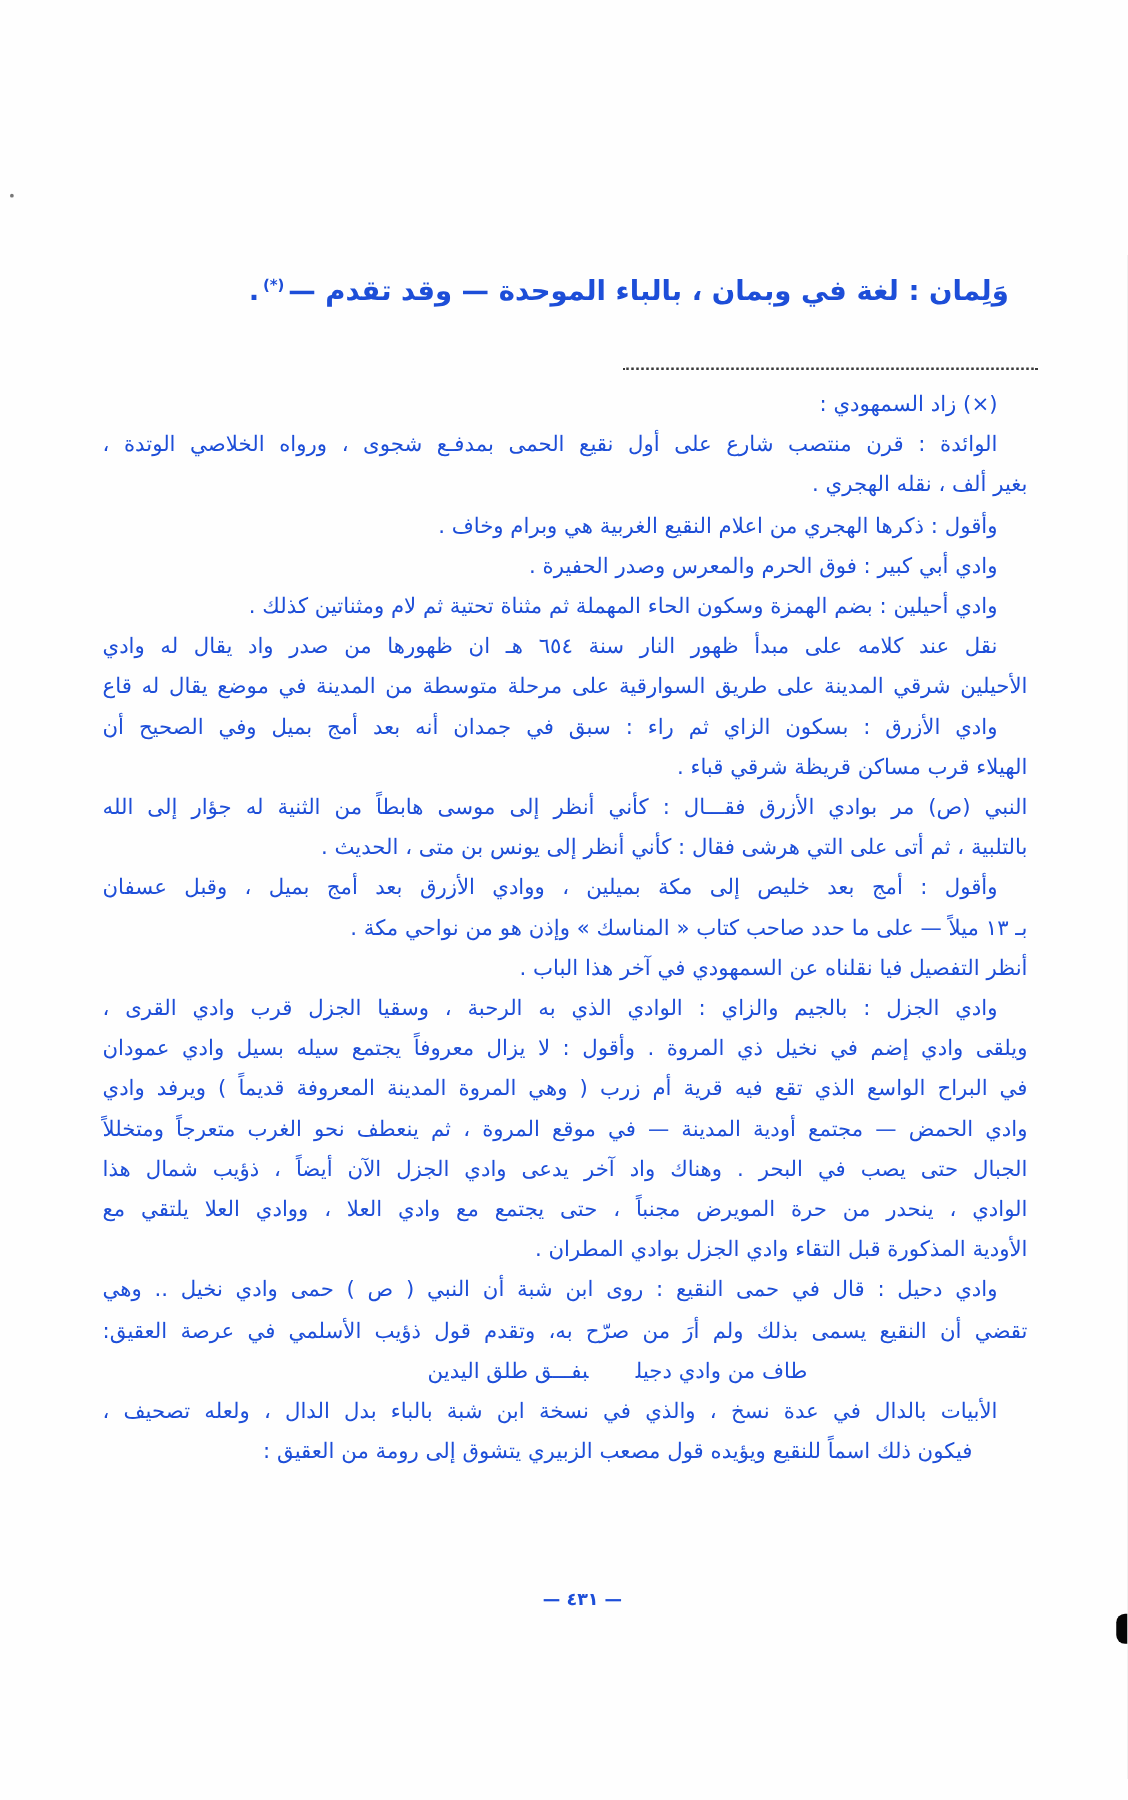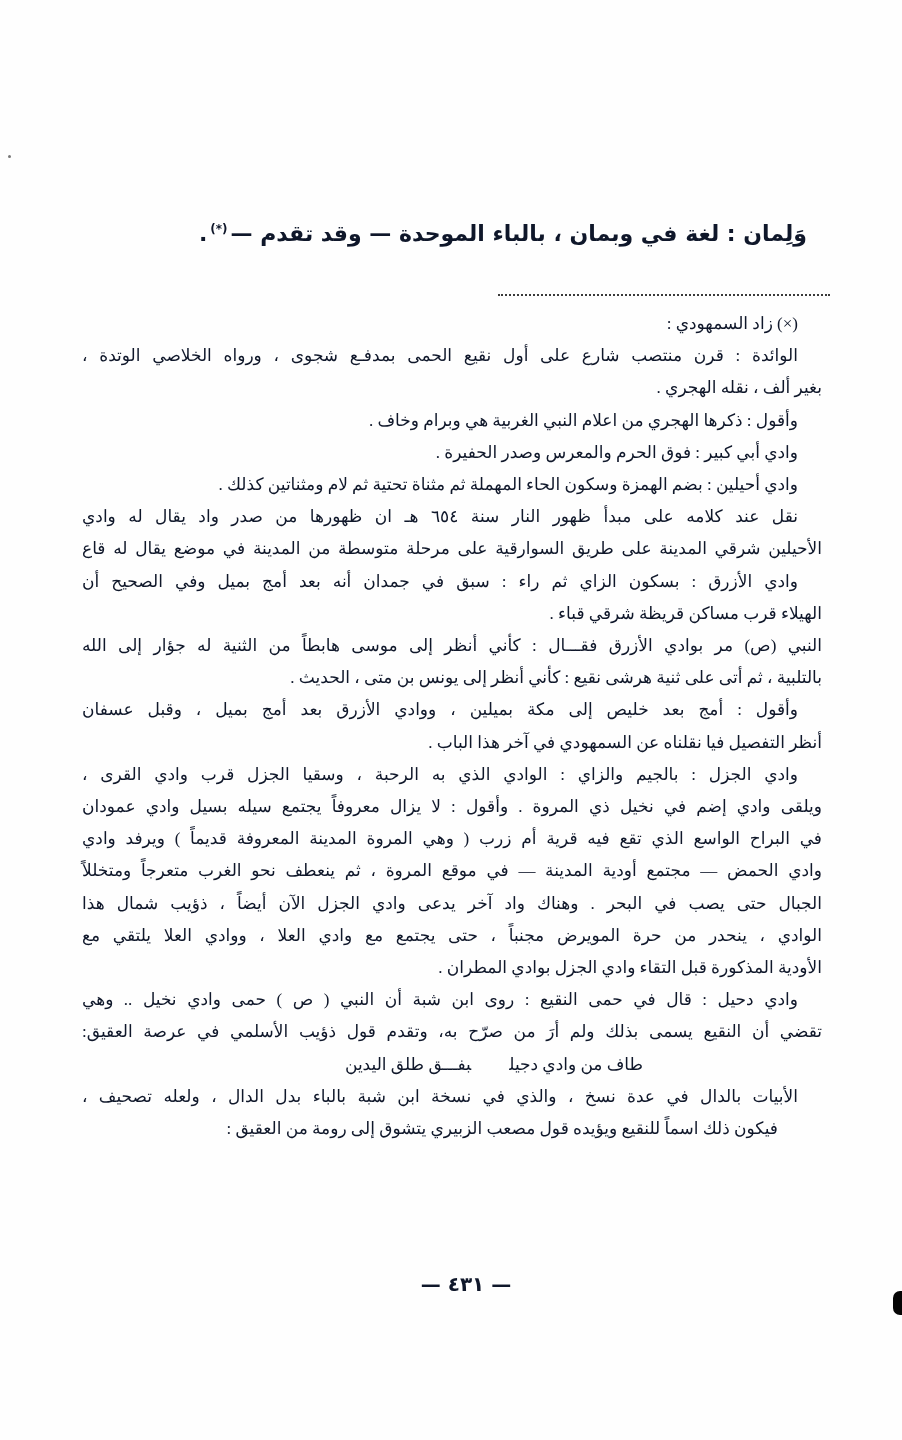--- a/index.html
+++ b/index.html
@@ -1,21 +1,21 @@
 <!DOCTYPE html>
 <html lang="ar" dir="rtl"><head>
 <meta charset="utf-8">
 <style>
   html,body{margin:0;padding:0;background:#e8e8e8;}
   .page{
     position:relative;
     width:902px;height:1440px;
     margin:0 auto;
     background:#fefefe;
-    color:#0f172a;
+    color:#1d4ed8;
     font-family:"DejaVu Sans", sans-serif;
     overflow:hidden;
     direction:rtl;
   }
   .heading{
     position:absolute;
     top:221px;right:95px;
     font-size:22px;
     font-weight:bold;
     white-space:nowrap;
@@ -33,34 +33,34 @@
     border-top:2px dotted #3a3a3a;
   }
   .footnote{
     position:absolute;
     top:308px;right:80px;
     width:740px;
     font-size:17px;
     line-height:32.2px;
     text-rendering:optimizeLegibility;
   }
-  .fline{min-height:32.2px;font-family:Liberation Serif, serif;}
+  .fline{min-height:32.2px;}
   .fline.full{text-align:justify;text-align-last:justify;text-justify:inter-word;}
   .fline.end{text-align:right;}
   .fline.indent{padding-right:24px;}
   .fline.indent2{padding-right:44px;}
   .fline.verse{text-align:center;padding-left:84px;}
   .fline.verse .hemi2{margin-right:38px;}
   .pagenum{
     position:absolute;
     top:1272px;left:0;width:100%;
     padding-left:30px;
     box-sizing:border-box;
     text-align:center;
-    font-size:20px;
+    font-size:14px;
     font-weight:bold;
     letter-spacing:2px;
   }
   .ink-mark{
     position:absolute;
     right:-4px;top:1291px;
     width:13px;height:24px;
     background:#050505;
     border-radius:7px 0 0 7px;
   }
@@ -81,30 +81,31 @@
     <span>وَلِمان : لغة في وبمان ، بالباء الموحدة — وقد تقدم —</span><sup>(*)</sup><span>.</span>
   </div>
 
   <div class="separator"></div>
 
   <div class="footnote">
     <div>
         <div class="fline end indent">(×) زاد السمهودي :</div>
         <div class="fline full indent">الوائدة : قرن منتصب شارع على أول نقيع الحمى بمدفـع شجوى ، ورواه الخلاصي الوتدة ،</div>
         <div class="fline end">بغير ألف ، نقله الهجري .</div>
-        <div class="fline end indent">وأقول : ذكرها الهجري من اعلام النبي الغربية هي وبرام وخاف .</div>
+        <div class="fline end indent">وأقول : ذكرها الهجري من اعلام النقيع الغربية هي وبرام وخاف .</div>
         <div class="fline end indent">وادي أبي كبير : فوق الحرم والمعرس وصدر الحفيرة .</div>
         <div class="fline end indent">وادي أحيلين : بضم الهمزة وسكون الحاء المهملة ثم مثناة تحتية ثم لام ومثناتين كذلك .</div>
         <div class="fline full indent">نقل عند كلامه على مبدأ ظهور النار سنة ٦٥٤ هـ ان ظهورها من صدر واد يقال له وادي</div>
         <div class="fline full">الأحيلين شرقي المدينة على طريق السوارقية على مرحلة متوسطة من المدينة في موضع يقال له قاع</div>
         <div class="fline full indent">وادي الأزرق : بسكون الزاي ثم راء : سبق في جمدان أنه بعد أمج بميل وفي الصحيح أن</div>
         <div class="fline end">الهيلاء قرب مساكن قريظة شرقي قباء .</div>
         <div class="fline full">النبي (ص) مر بوادي الأزرق فقـــال : كأني أنظر إلى موسى هابطاً من الثنية له جؤار إلى الله</div>
-        <div class="fline end">بالتلبية ، ثم أتى على ثنية هرشى نقيع : كأني أنظر إلى يونس بن متى ، الحديث .</div>
+        <div class="fline end">بالتلبية ، ثم أتى على التي هرشى فقال : كأني أنظر إلى يونس بن متى ، الحديث .</div>
         <div class="fline full indent">وأقول : أمج بعد خليص إلى مكة بميلين ، ووادي الأزرق بعد أمج بميل ، وقبل عسفان</div>
+        <div class="fline end">بـ ١٣ ميلاً — على ما حدد صاحب كتاب « المناسك » وإذن هو من نواحي مكة .</div>
         <div class="fline end">أنظر التفصيل فيا نقلناه عن السمهودي في آخر هذا الباب .</div>
         <div class="fline full indent">وادي الجزل : بالجيم والزاي : الوادي الذي به الرحبة ، وسقيا الجزل قرب وادي القرى ،</div>
         <div class="fline full">ويلقى وادي إضم في نخيل ذي المروة . وأقول : لا يزال معروفاً يجتمع سيله بسيل وادي عمودان</div>
         <div class="fline full">في البراح الواسع الذي تقع فيه قرية أم زرب ( وهي المروة المدينة المعروفة قديماً ) ويرفد وادي</div>
         <div class="fline full">وادي الحمض — مجتمع أودية المدينة — في موقع المروة ، ثم ينعطف نحو الغرب متعرجاً ومتخللاً</div>
         <div class="fline full">الجبال حتى يصب في البحر . وهناك واد آخر يدعى وادي الجزل الآن أيضاً ، ذؤيب شمال هذا</div>
         <div class="fline full">الوادي ، ينحدر من حرة المويرض مجنباً ، حتى يجتمع مع وادي العلا ، ووادي العلا يلتقي مع</div>
         <div class="fline end">الأودية المذكورة قبل التقاء وادي الجزل بوادي المطران .</div>
         <div class="fline full indent">وادي دحيل : قال في حمى النقيع : روى ابن شبة أن النبي ( ص ) حمى وادي نخيل .. وهي</div>
         <div class="fline full">تقضي أن النقيع يسمى بذلك ولم أرَ من صرّح به، وتقدم قول ذؤيب الأسلمي في عرصة العقيق:</div>

